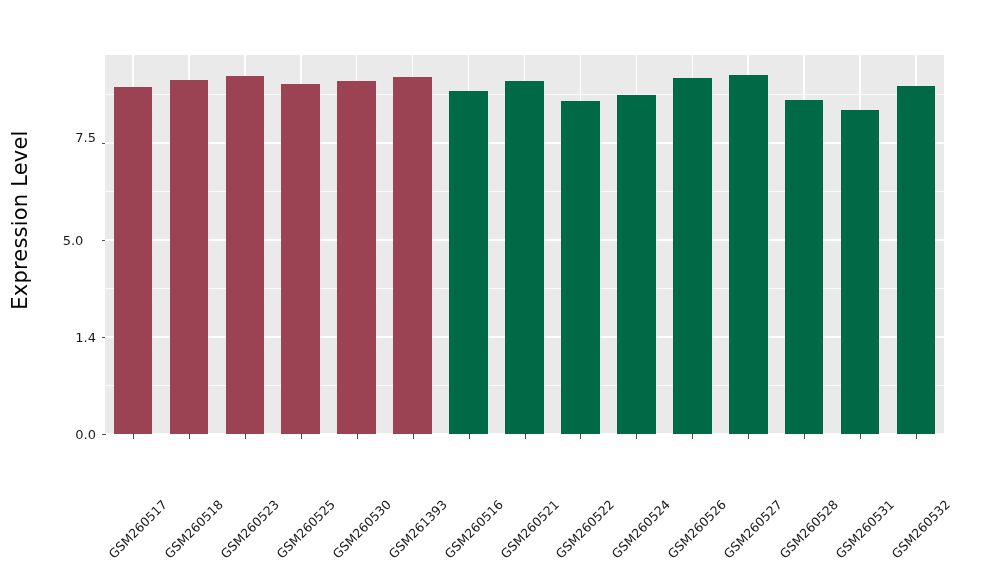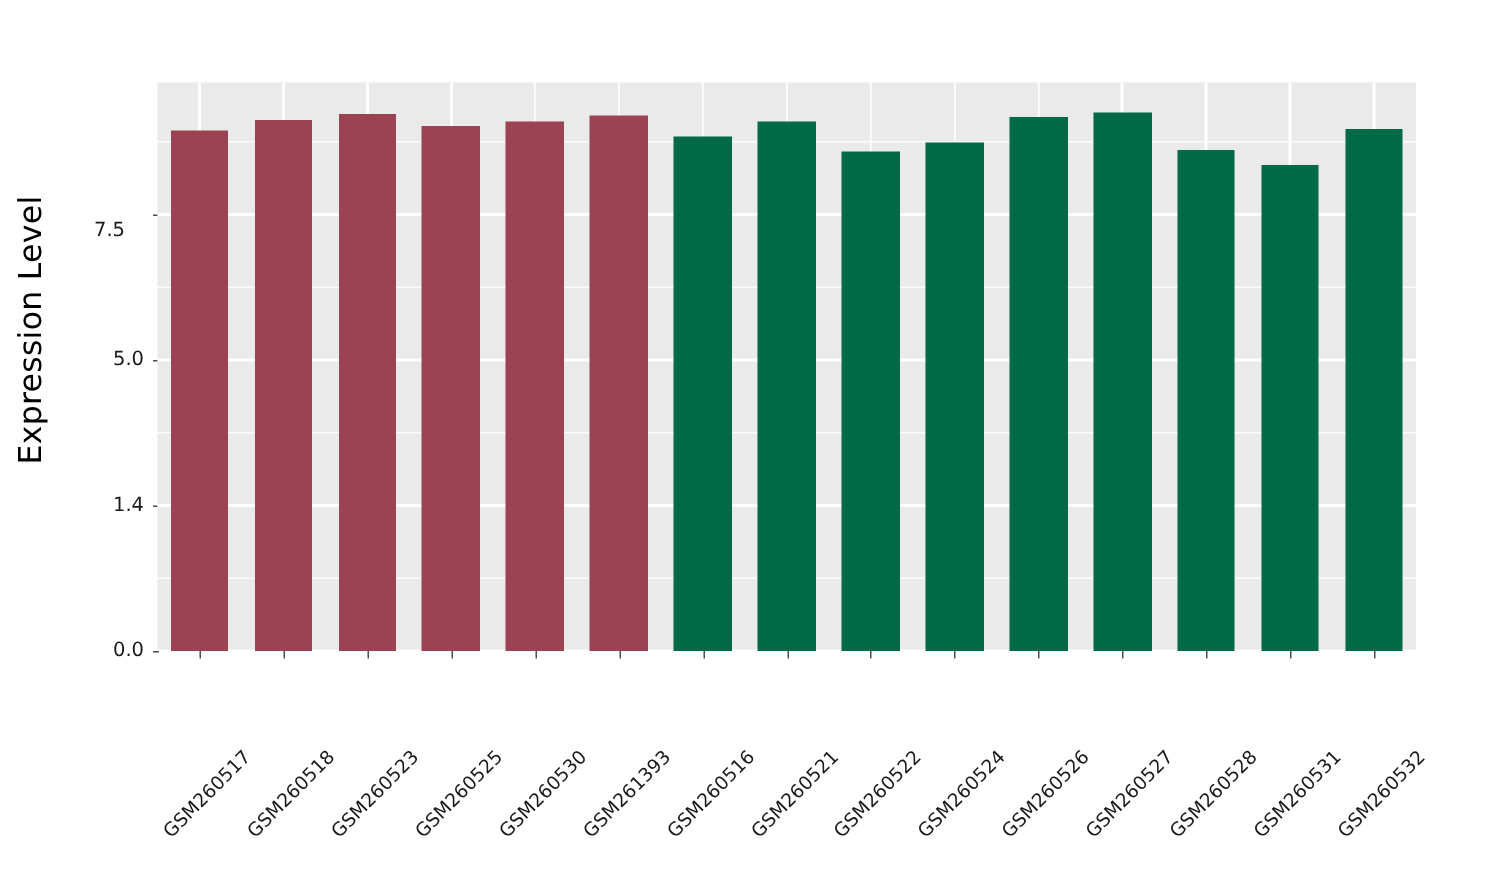--- a/index.html
+++ b/index.html
@@ -123,22 +123,22 @@
 </head>
 <body>
 
 <div id="chart-root">
 
   <div class="y-axis-title">Expression Level</div>
 
   <div id="y-tick-labels">
       <div class="y-tick-label" style="top: 434px; right: 904px;">0.0</div>
       <div class="y-tick-label" style="top: 337.019px; right: 904px;">1.4</div>
-      <div class="y-tick-label" style="top: 240.039px; right: 904px;">5.0</div>
-      <div class="y-tick-label" style="top: 154px; right: 904px; text-align: center;">7.5</div>
+      <div class="y-tick-label" style="top: 240.039px; right: 904px; text-align: center;">5.0</div>
+      <div class="y-tick-label" style="top: 137px; right: 904px;">7.5</div>
     </div>
   <div class="y-tick-marks" id="y-tick-marks">
       <div class="y-tick-mark" style="top: 434px;"></div>
       <div class="y-tick-mark" style="top: 337.019px;"></div>
       <div class="y-tick-mark" style="top: 240.039px;"></div>
       <div class="y-tick-mark" style="top: 143.058px;"></div>
     </div>
 
   <div class="panel" id="panel">
     <div id="gridlines">

